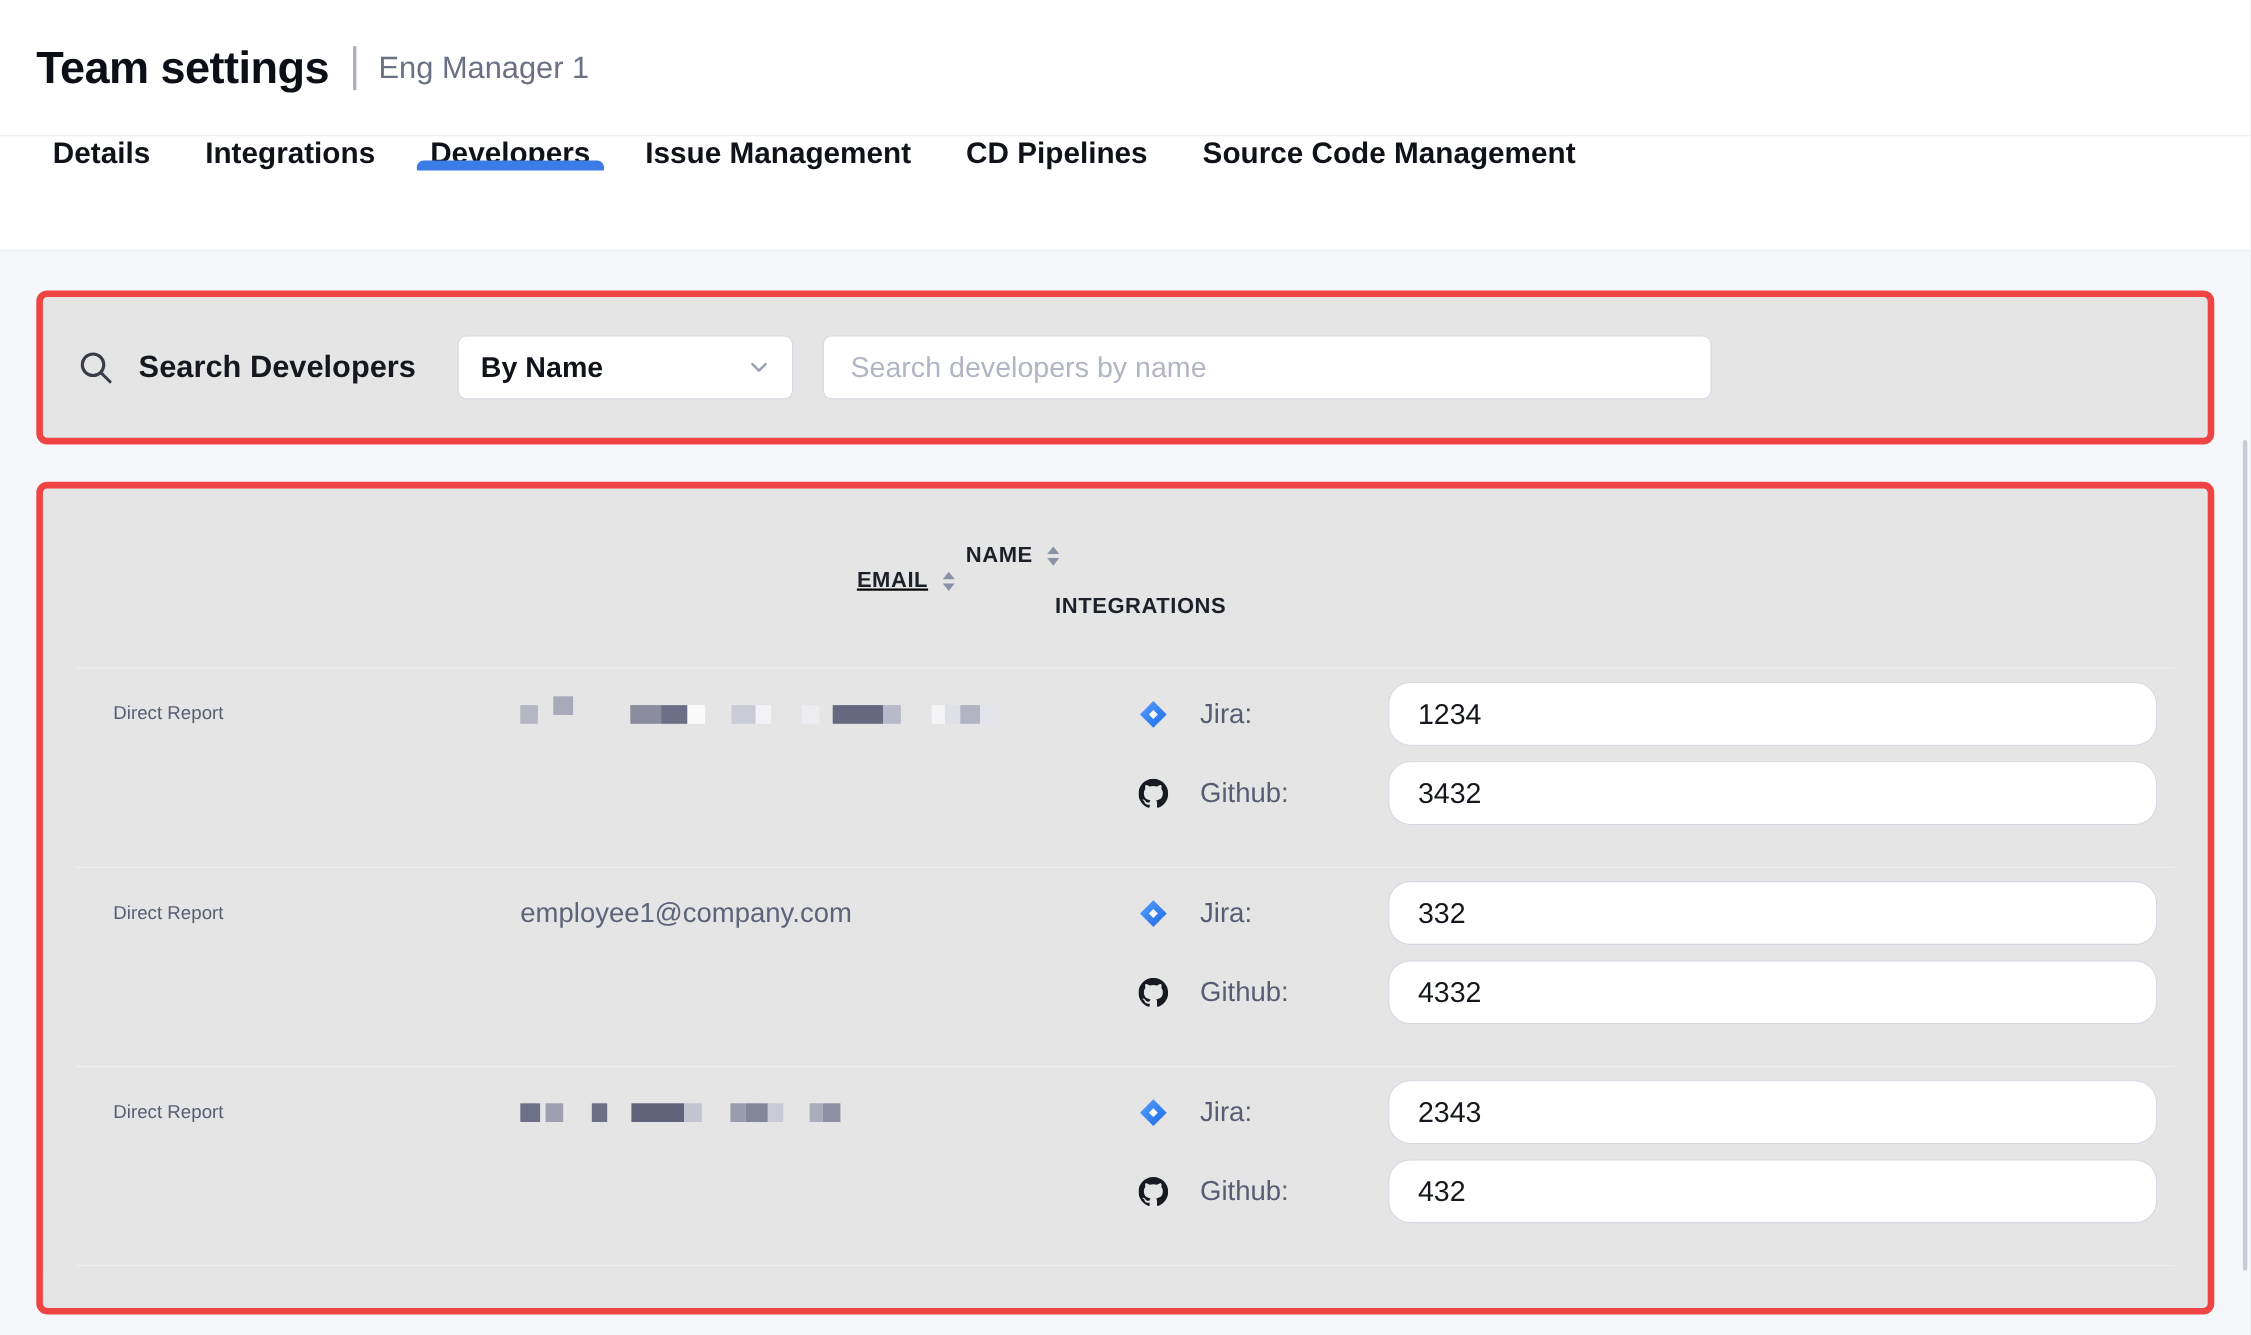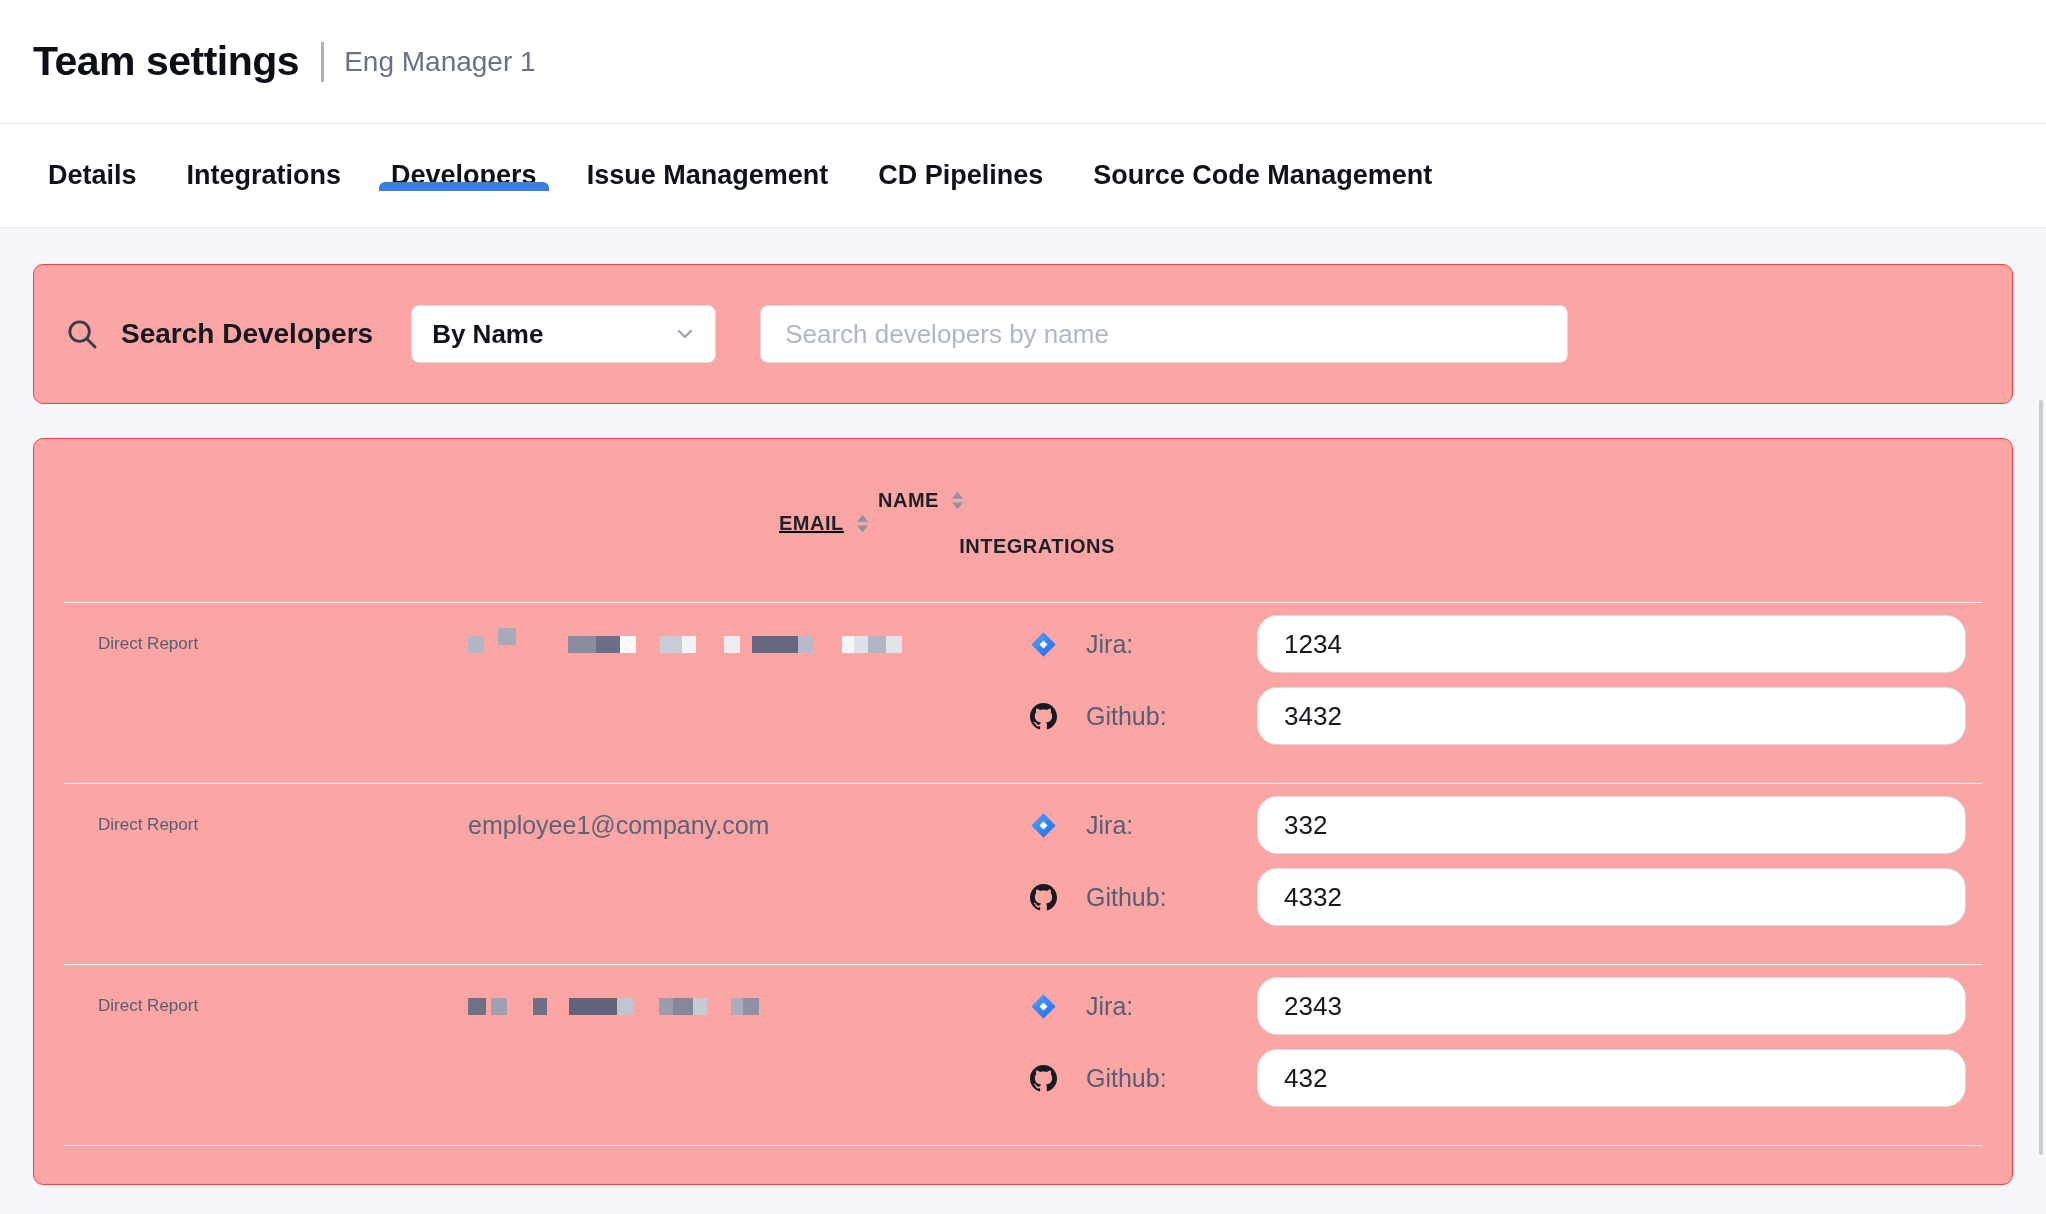--- a/index.html
+++ b/index.html
@@ -18,56 +18,56 @@
     display:flex; align-items:center; padding:0 33px;
   }
   .page-title { font-size:41px; font-weight:700; color:#0c0f16; letter-spacing:-0.5px; }
   .title-sep { width:3px; height:40px; background:#aab0bd; margin:0 20px 0 22px; }
   .page-subtitle { font-size:28px; color:#6b7185; }
 
   
   .tabbar {
     background:#ffffff; height:104px;
     border-bottom:1px solid #e7e9ef;
-    display:flex; align-items:center; padding:0 36px;
+    display:flex; align-items:flex-start; padding:0 36px;
   }
   .tab {
     position:relative; display:flex; align-items:center;
     padding:0 12px; margin-right:26px;
     font-size:27px; font-weight:600; color:#0f1219; cursor:pointer;
     white-space:nowrap;
   }
   .tab-indicator {
     position:absolute; left:0; right:0; bottom:0; height:9px;
     background:#3b7ce6; border-radius:6px 6px 0 0;
   }
 
   
   .content { padding:36px 33px 0; }
 
   .card {
-    background:#fca5a5; border:1px solid #ef4444; border-radius:10px;
+    background:#e5e5e5; border:6px solid #ef4444; border-radius:10px;
   }
 
   
   .search-card {
     height:140px; display:flex; align-items:center;
     padding:0 31px; margin-bottom:34px;
   }
   .search-icon { width:34px; height:34px; margin-right:22px; flex:0 0 auto; }
   .search-label { font-size:28px; font-weight:700; color:#15181f; margin-right:38px; white-space:nowrap; }
   .filter-select {
     width:305px; height:58px; border:1.5px solid #d6d9e4; border-radius:8px;
     display:flex; align-items:center; justify-content:space-between;
     padding:0 18px 0 20px; cursor:pointer; background:#fff;font-weight:bold;
   }
   .filter-value { font-size:26px; color:#101319; }
   .chevron-down { width:24px; height:24px; }
   .search-input {
-    width:808px; height:58px; margin-left:44px;
+    width:808px; height:58px; margin-left:27px;
     border:1.5px solid #d6d9e4; border-radius:8px;
     font-family:"Liberation Sans", sans-serif;
     font-size:26px; color:#14171d; padding:0 24px; outline:none; background:#fff;
   }
   .search-input::placeholder { color:#b1b6c4; }
 
   
   .table-card { padding:0 30px 38px; }
   .thead { display:flex; align-items:center; padding:50px 0 44px;flex-direction:column; }
   .th {

